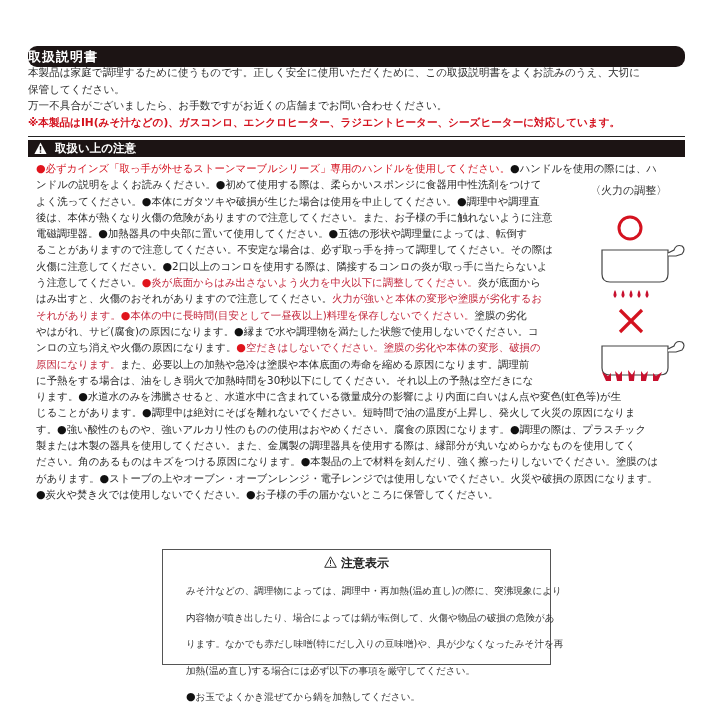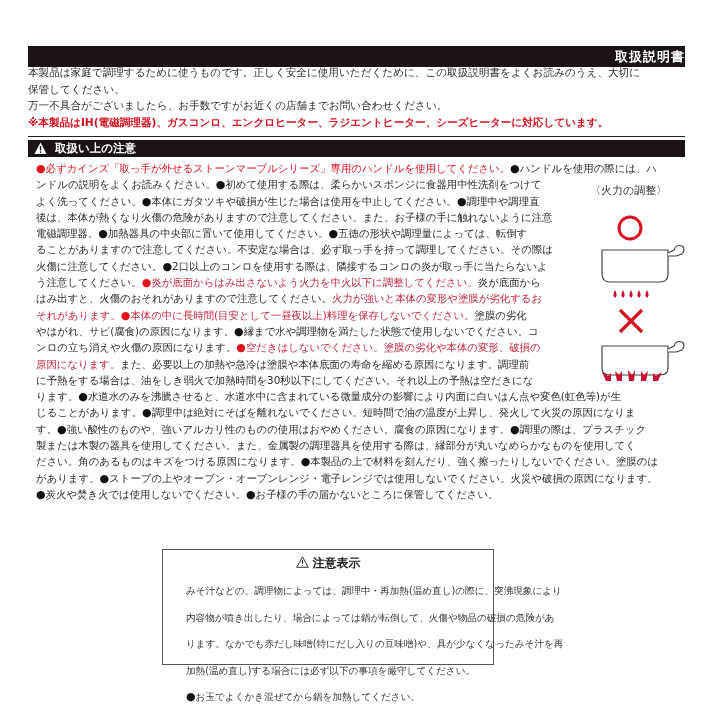--- a/index.html
+++ b/index.html
@@ -1,54 +1,54 @@
 <!DOCTYPE html>
 <html><head>
 <meta charset="utf-8">
 <style>
   html, body { margin:0; padding:0; background:#ffffff; }
   body { width:713px; height:713px; position:relative; overflow:hidden;
          font-family:"DejaVu Sans", "Liberation Sans", sans-serif; color:#2a2a2a; }
   .title-bar { position:absolute; left:28px; top:46px; width:657px; height:21px;
-               background:#1c1414; color:#fff; text-align:right; font-weight:bold;
-               font-size:13px; line-height:21px; letter-spacing:1px; }
+               background:#1c1414; color:#fff; text-align:left; font-weight:bold;
+               font-size:13px; line-height:21px; letter-spacing:1px;border-radius:9px; }
   .intro { position:absolute; left:28px; top:64px; width:662px; font-size:10.6px; line-height:16.5px; }
   .intro p { margin:0; white-space:nowrap; }
   .red { color:#d4121f; }
   .red-bold { color:#d4121f; font-weight:bold; }
   .pink { color:#c2253a; }
   .divider { position:absolute; left:28px; top:136px; width:657px; height:1px; background:#222; }
   .section-bar { position:absolute; left:28px; top:140px; width:657px; height:17px;
                  background:#1c1414; color:#fff; font-size:11.5px; font-weight:bold; line-height:17px; }
   .section-bar .warn { display:inline-block; margin-left:6px; margin-right:8px; vertical-align:top; }
   .body-text { position:absolute; left:36px; top:160px; width:662px; font-size:10.4px; line-height:16.3px; }
   .body-text .ln { white-space:nowrap; height:16.3px; }
   .dot { font-size:11px; }
   .dot.black { color:#111; }
   .dot.red { color:#e0141c; }
   .fire-box { position:absolute; left:590px; top:183px; width:110px; }
   .fire-label { font-size:11px; color:#333; margin-left:0px; }
-  .notice-box { position:absolute; left:162px; top:549px; width:332px; height:116px;
+  .notice-box { position:absolute; left:162px; top:549px; width:389px; height:116px;
                 border:1.5px solid #555; background:#fff; box-sizing:border-box; }
   .notice-title { text-align:center; font-size:12px; font-weight:bold; color:#222; margin-top:6px; height:15px; line-height:15px; }
   .notice-body { font-size:9.6px; line-height:13.6px; color:#333; padding:0 0 0 10px; white-space:nowrap; }
   .notice-body p { margin:13px; }
 </style>
 </head>
 <body>
 
 <div class="title-bar">
   <span>取扱説明書</span>
 </div>
 
 <div class="intro">
   <p>本製品は家庭で調理するために使うものです。正しく安全に使用いただくために、この取扱説明書をよくお読みのうえ、大切に</p>
   <p>保管してください。</p>
   <p>万一不具合がございましたら、お手数ですがお近くの店舗までお問い合わせください。</p>
-  <p class="red-bold">※本製品はIH(電磁調理器)、ガスコンロ、エンクロヒーター、ラジエントヒーター、シーズヒーターに対応しています。</p>
+  <p class="red-bold">※本製品はIH(みそ汁などの)、ガスコンロ、エンクロヒーター、ラジエントヒーター、シーズヒーターに対応しています。</p>
 </div>
 
 <div class="divider"></div>
 
 <div class="section-bar">
   <span class="warn">
     <svg width="13" height="13" viewBox="0 0 13 13" style="margin-top:2px">
         <path d="M6.5 0.5 L12.6 12 L0.4 12 Z" fill="#fff"></path>
         <rect x="5.8" y="4" width="1.4" height="4.5" fill="#1c1414"></rect>
         <rect x="5.8" y="9.4" width="1.4" height="1.4" fill="#1c1414"></rect>

